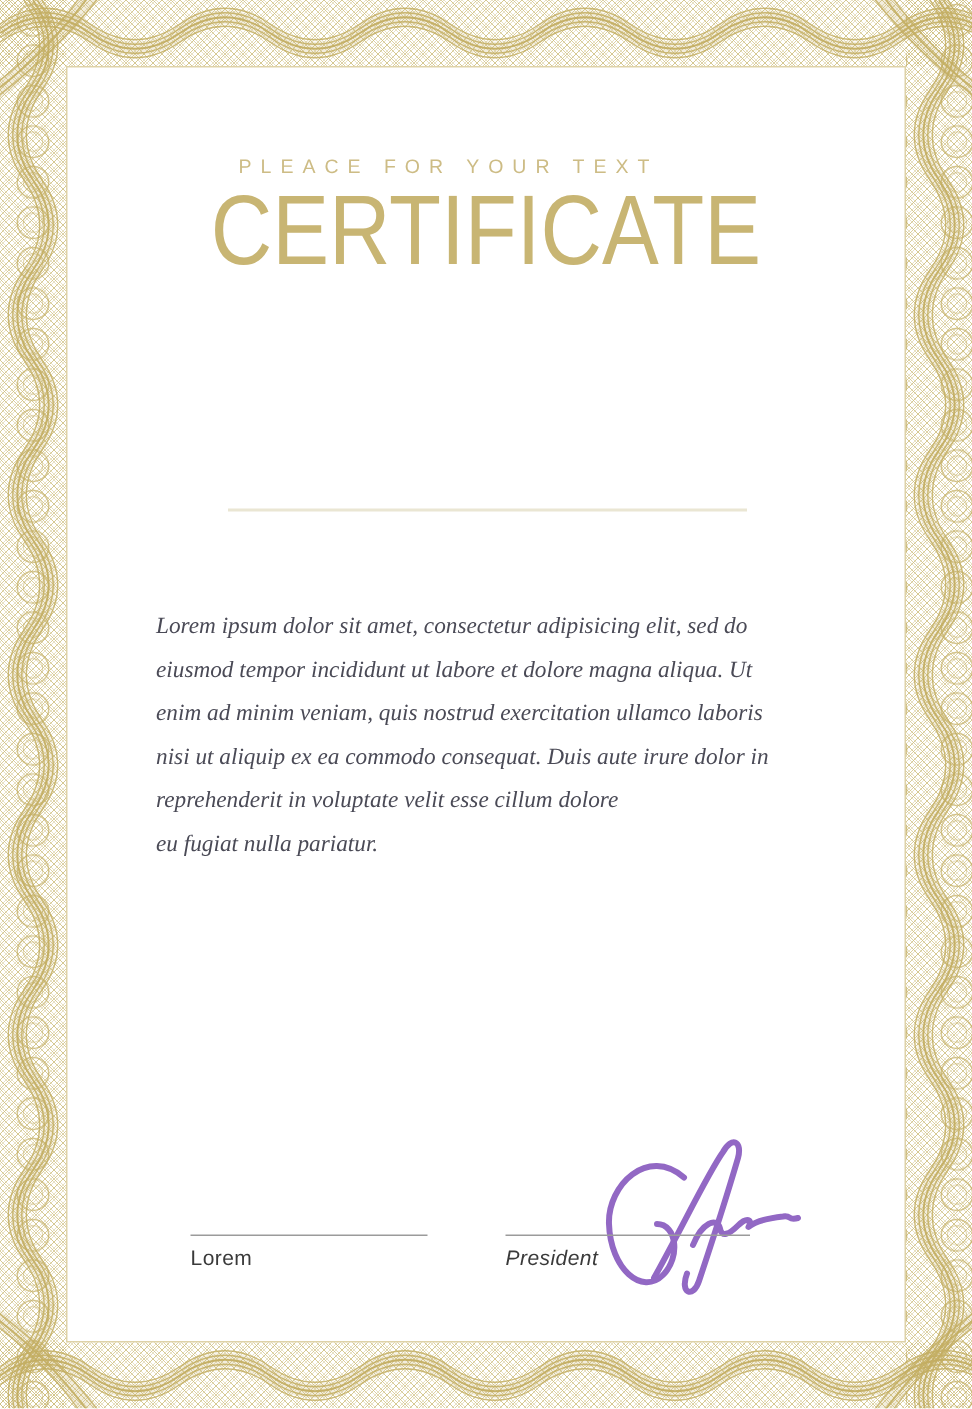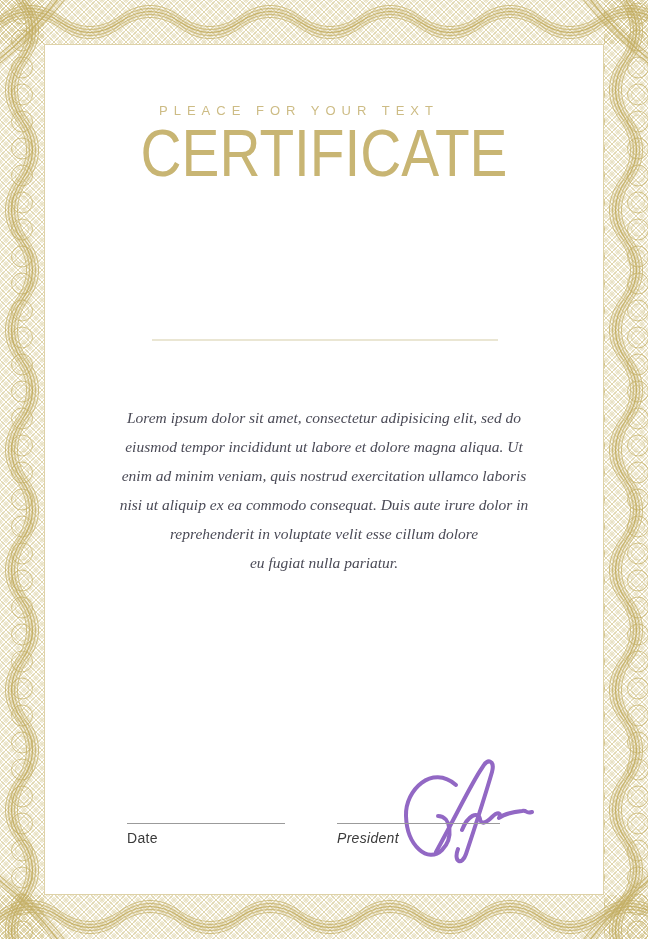--- a/index.html
+++ b/index.html
@@ -39,21 +39,20 @@
     color:var(--gold);
     transform:scaleX(0.86);
     transform-origin:50% 50%;
   }
   .divider{
     position:absolute;left:152px;top:339px;width:346px;height:2px;
     background:var(--divider);
   }
   .body-text{
     position:absolute;left:104px;top:403px;width:440px;margin:0;
-    text-align:center;
     font-family:"Liberation Serif", serif;
     font-style:italic;
     font-size:15.5px;line-height:29px;
     color:var(--body-text);
     white-space:pre-line;
   }
   .sig-line{
     position:absolute;height:1px;top:0;left:0;right:0;
     background:var(--line-gray);
   }
@@ -141,21 +140,21 @@
   <svg class="signature-svg" viewBox="0 0 150 115" xmlns="http://www.w3.org/2000/svg">
     <g fill="none" style="stroke:var(--signature-purple,#9268C4)" stroke-width="4" stroke-linecap="round" stroke-linejoin="round">
       <path d="M68,33 C44,12 17,38 18,64 C19,94 40,112 54,98 C66,86 63,64 50,64"></path>
       <path d="M48,100 C68,64 84,30 94,16 C100,5 107,9 104,20 C97,44 88,72 78,102 C74,114 65,110 70,97"></path>
       <path d="M74,78 C80,63 90,59 92,67 C93,73 98,71 104,65 C110,59 114,61 111,66 C116,62 125,60 134,59 C140,58 137,62 144,60"></path>
     </g>
   </svg>
 
   <div class="sig-block date-block">
     <div class="sig-line"></div>
-    <div class="sig-label">Date</div>
+    <div class="sig-label">Lorem</div>
   </div>
 
   <div class="sig-block president-block">
     <div class="sig-line"></div>
     <div class="sig-label">President</div>
   </div>
 
 </div>
 
 </body></html>

